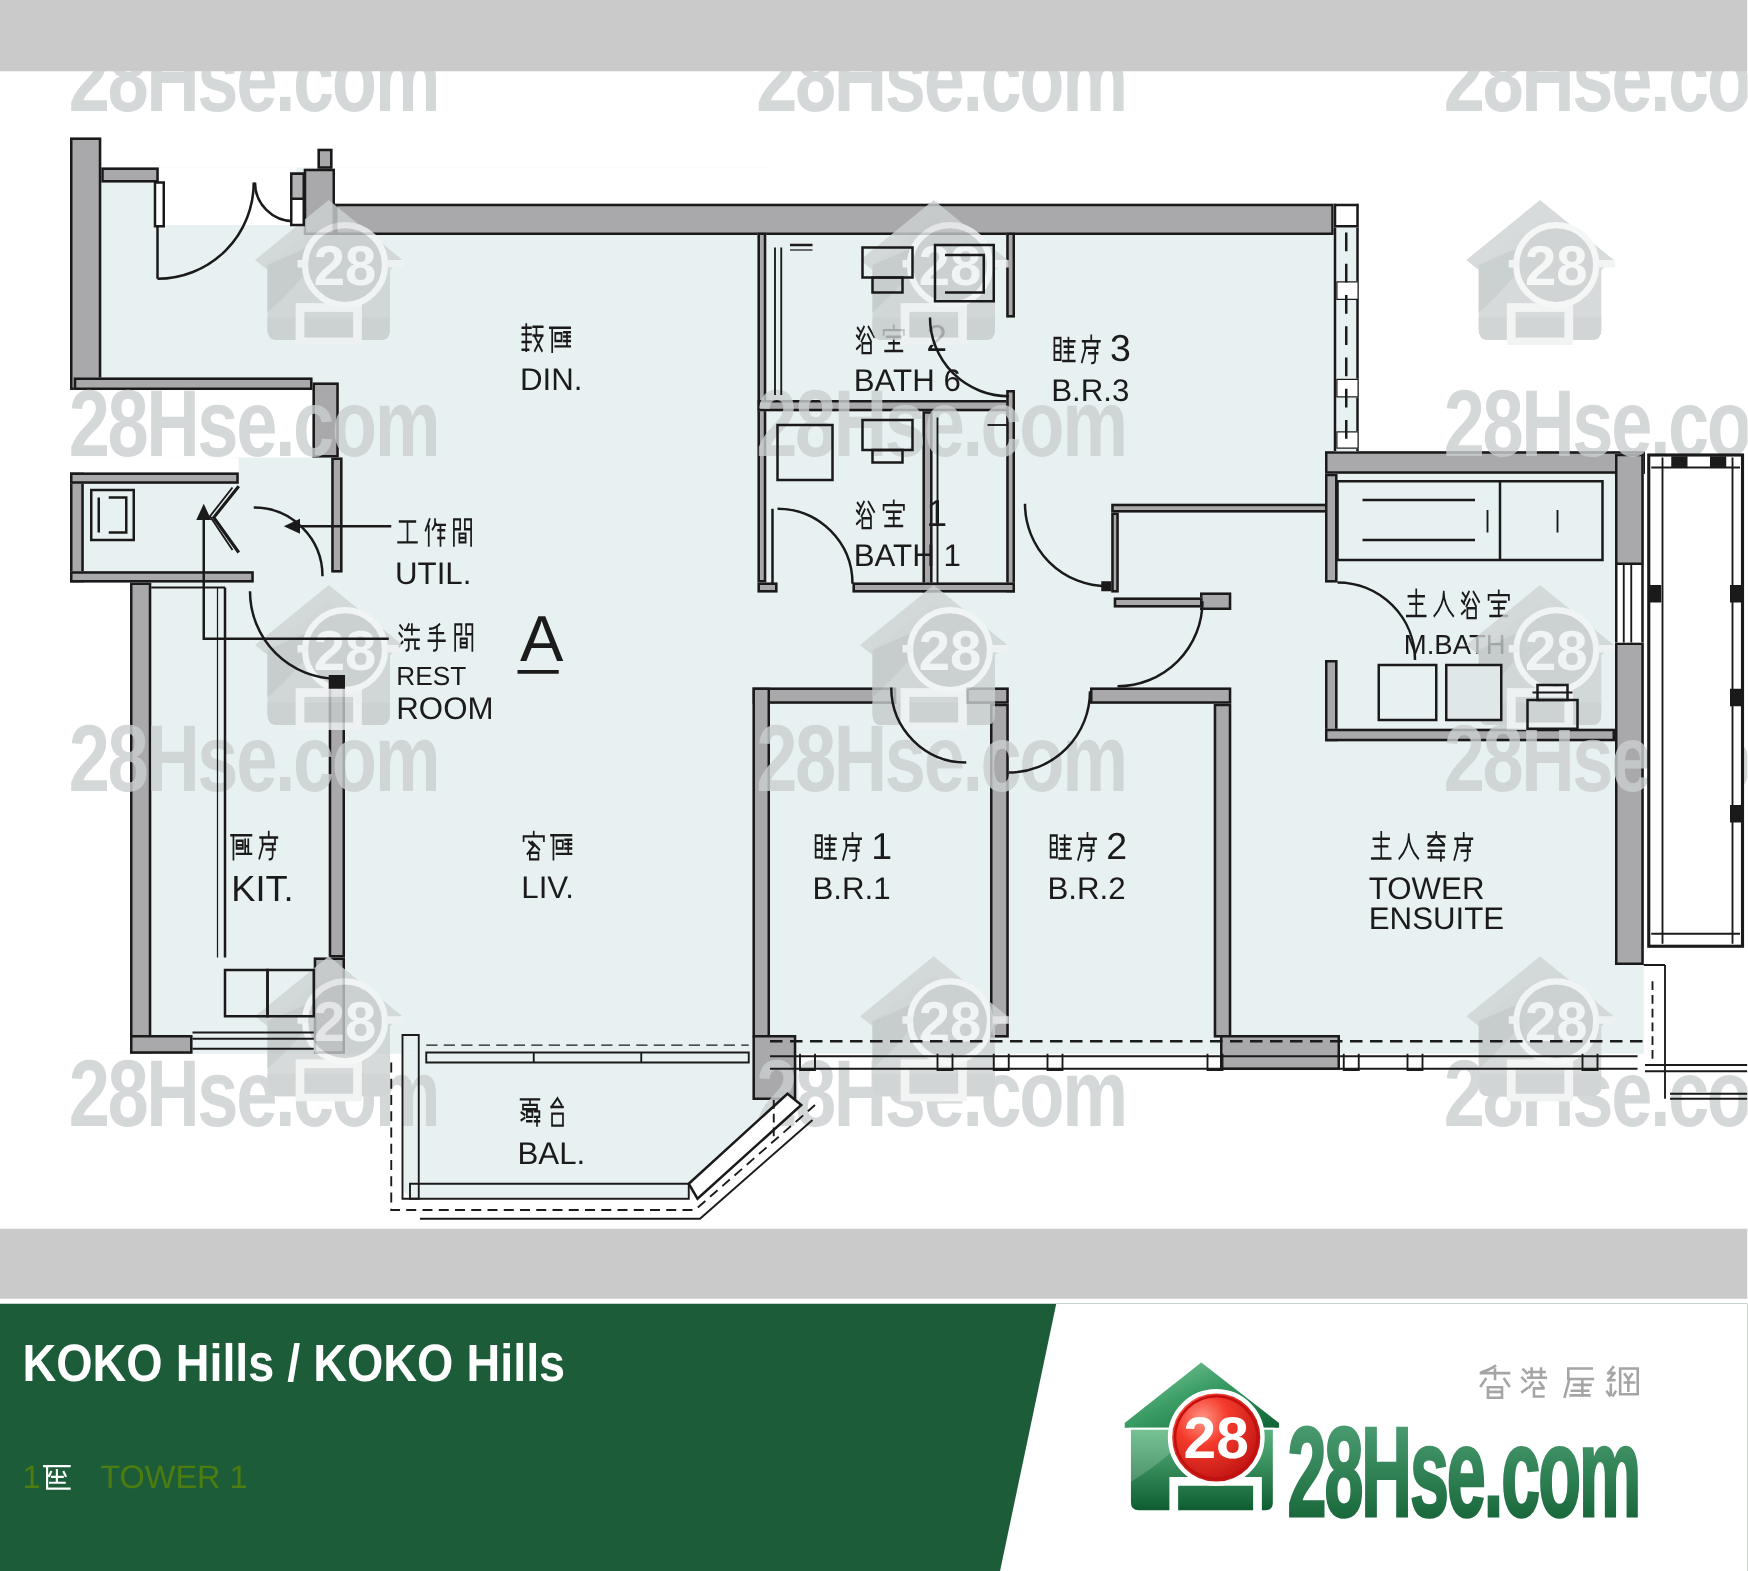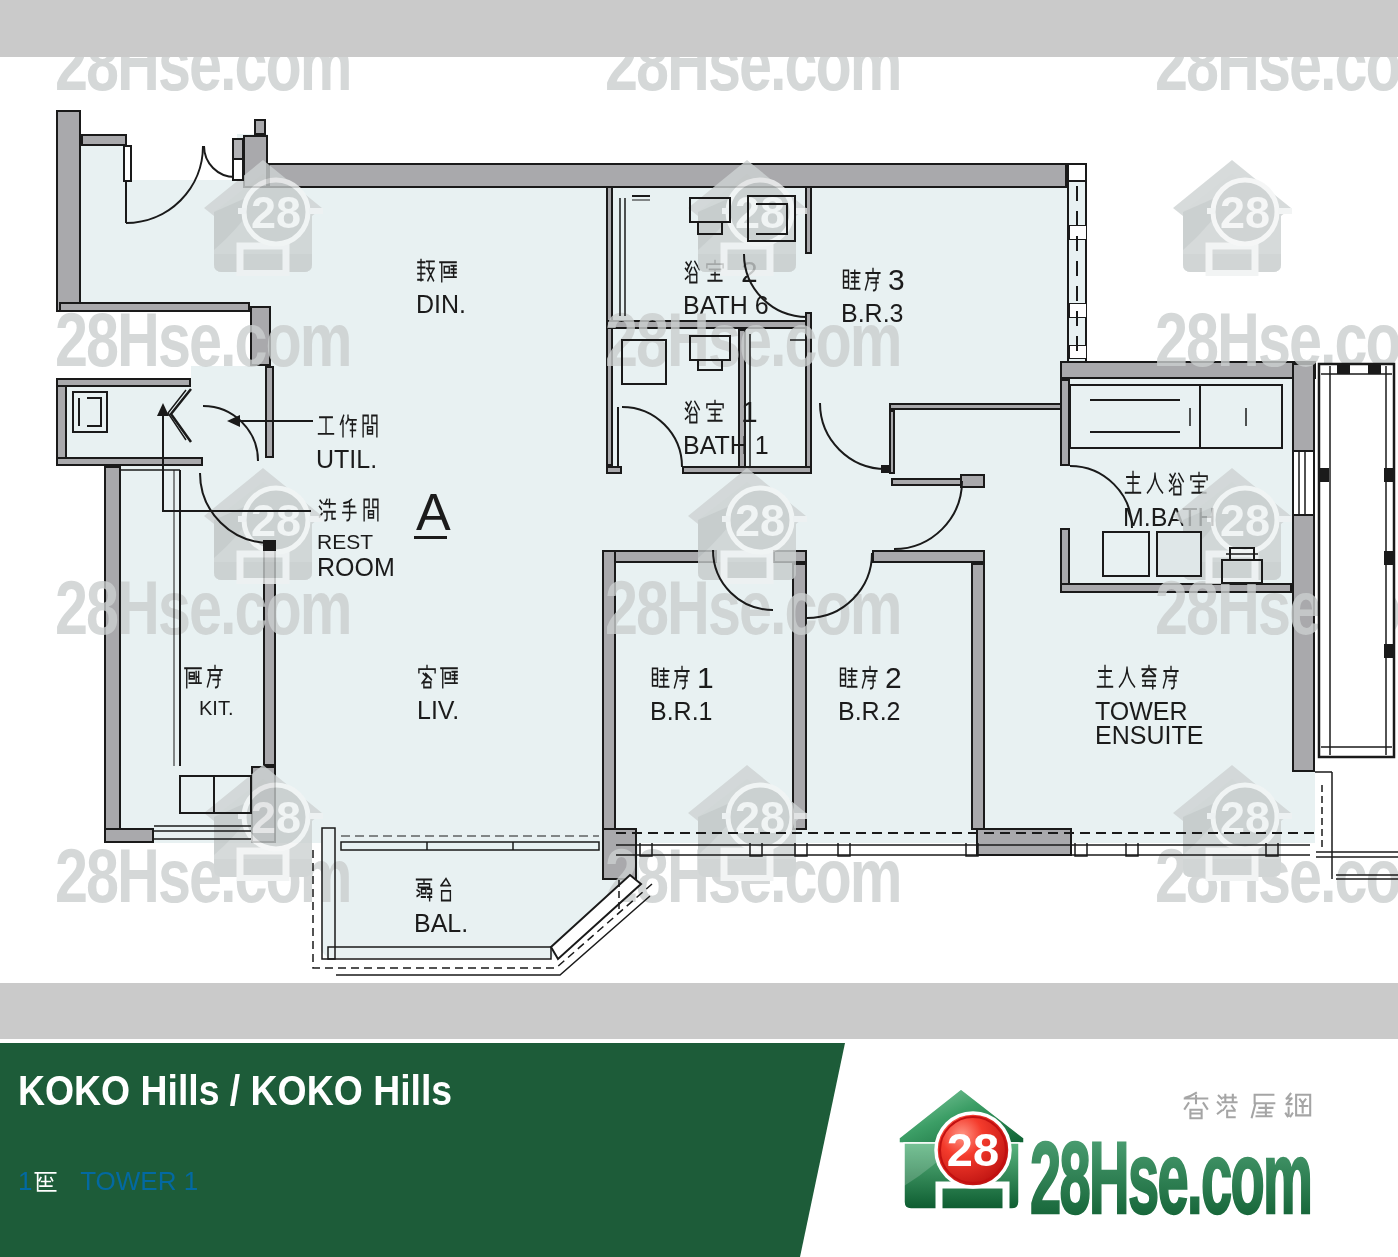--- a/index.html
+++ b/index.html
@@ -340,21 +340,21 @@
       </svg><svg class="cg" width="20" height="28" style="color:#1b1b1b;margin-right:2px">
         <use href="#gJian"></use>
       </svg></div>
 <div class="lb" style="left:317px;top:531px;font-size:21px">REST</div>
 <div class="lb" style="left:317px;top:555px;font-size:25px">ROOM</div>
 <div class="lb" style="left:183px;top:663px"><svg class="cg" width="20" height="28" style="color:#1b1b1b;margin-right:2px">
         <use href="#gChu"></use>
       </svg><svg class="cg" width="20" height="28" style="color:#1b1b1b;margin-right:2px">
         <use href="#gFang"></use>
       </svg></div>
-<div class="lb" style="left:199px;top:698px;font-size:20px">KIT.</div>
+<div class="lb" style="left:185px;top:698px;font-size:29px">KIT.</div>
 <div class="lb" style="left:417px;top:663px"><svg class="cg" width="20" height="28" style="color:#1b1b1b;margin-right:2px">
         <use href="#gKe"></use>
       </svg><svg class="cg" width="20" height="28" style="color:#1b1b1b;margin-right:2px">
         <use href="#gTing"></use>
       </svg></div>
 <div class="lb" style="left:417px;top:698px;font-size:25px">LIV.</div>
 <div class="lb" style="left:650px;top:664px"><svg class="cg" width="20" height="28" style="color:#1b1b1b;margin-right:2px">
         <use href="#gShui"></use>
       </svg><svg class="cg" width="20" height="28" style="color:#1b1b1b;margin-right:2px">
         <use href="#gFang"></use>
@@ -379,21 +379,21 @@
 <div class="lb" style="left:1095px;top:723px;font-size:25px">ENSUITE</div>
 <div class="lb" style="left:1123px;top:470px"><svg class="cg" width="20" height="28" style="color:#1b1b1b;margin-right:2px">
         <use href="#gZhu"></use>
       </svg><svg class="cg" width="20" height="28" style="color:#1b1b1b;margin-right:2px">
         <use href="#gRen"></use>
       </svg><svg class="cg" width="20" height="28" style="color:#1b1b1b;margin-right:2px">
         <use href="#gYu"></use>
       </svg><svg class="cg" width="20" height="28" style="color:#1b1b1b;margin-right:2px">
         <use href="#gShi"></use>
       </svg></div>
-<div class="lb" style="left:1123px;top:505px;font-size:25px">M.BATH</div>
+<div class="lb" style="left:1123px;top:505px;font-size:22px">M.BATH</div>
 <div class="lb" style="left:414px;top:876px"><svg class="cg" width="20" height="28" style="color:#1b1b1b;margin-right:2px">
         <use href="#gLu"></use>
       </svg><svg class="cg" width="20" height="28" style="color:#1b1b1b;margin-right:2px">
         <use href="#gTai"></use>
       </svg></div>
 <div class="lb" style="left:414px;top:911px;font-size:25px">BAL.</div>
 <div class="lb" style="left:416px;top:486px;font-size:52px;font-weight:400">A</div>
 <div class="lb" style="left:414px;top:536px;width:33px;height:3px;background:#1b1b1b"></div>
 <div class="wm">
       <div class="wmt" style="left:55px;top:26px">28Hse.com</div>
@@ -435,21 +435,21 @@
       <svg style="position:absolute;left:1171px;top:757px" width="122" height="124">
         <use href="#wmlogo"></use>
       </svg>
     </div>
 <div class="band" style="top:0;height:57px;z-index:20"></div>
 <div class="band" style="top:983px;height:56px;z-index:20"></div>
 <div style="position:absolute;left:0;top:1043px;width:1398px;height:214px;background:#1d5c39;z-index:21"></div>
 <div style="position:absolute;left:795px;top:1043px;width:603px;height:214px;background:#fff;z-index:22;
 clip-path:polygon(50px 0,603px 0,603px 214px,5px 214px)"></div>
 <div class="lb" style="left:18px;top:1070px;font-size:42px;font-weight:bold;color:#fff;z-index:23;transform:scaleX(.89);transform-origin:0 0">KOKO Hills / KOKO Hills</div>
-<div class="lb" style="left:18px;top:1168px;font-size:26px;color:#0369a1;z-index:23"><span style="vertical-align:top">1</span><svg class="cg" width="25" height="25" style="color:#fff;margin:1px 0 0 1px">
+<div class="lb" style="left:18px;top:1168px;font-size:26px;color:#4d7c0f;z-index:23"><span style="vertical-align:top">1</span><svg class="cg" width="25" height="25" style="color:#fff;margin:1px 0 0 1px">
         <use href="#gZuo2"></use>
       </svg><span style="vertical-align:top">&nbsp;&nbsp;&nbsp;TOWER 1</span></div>
 <svg style="position:absolute;left:898px;top:1086px;z-index:23" width="127" height="127">
       <use href="#ghouse"></use>
     </svg>
 <svg style="position:absolute;left:1030px;top:1124px;z-index:23" width="300" height="100">
 <defs>
         <linearGradient id="tg" x1="0" y1="0" x2="0" y2="1">
 <stop offset="0" stop-color="#56a97d"></stop>
           <stop offset="1" stop-color="#0b5a2d"></stop>

